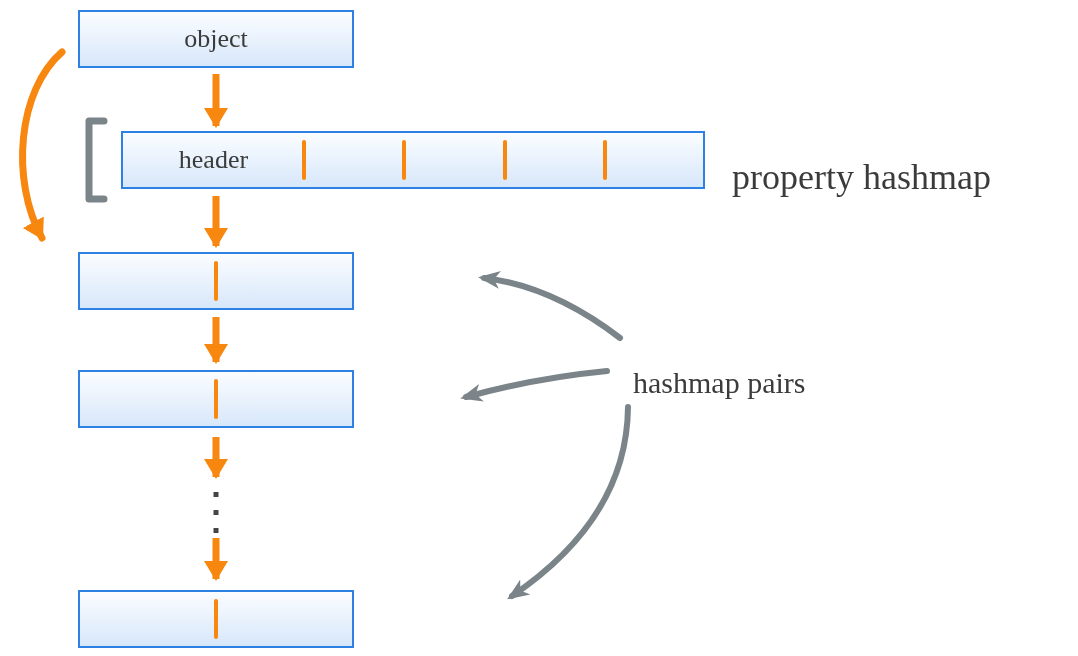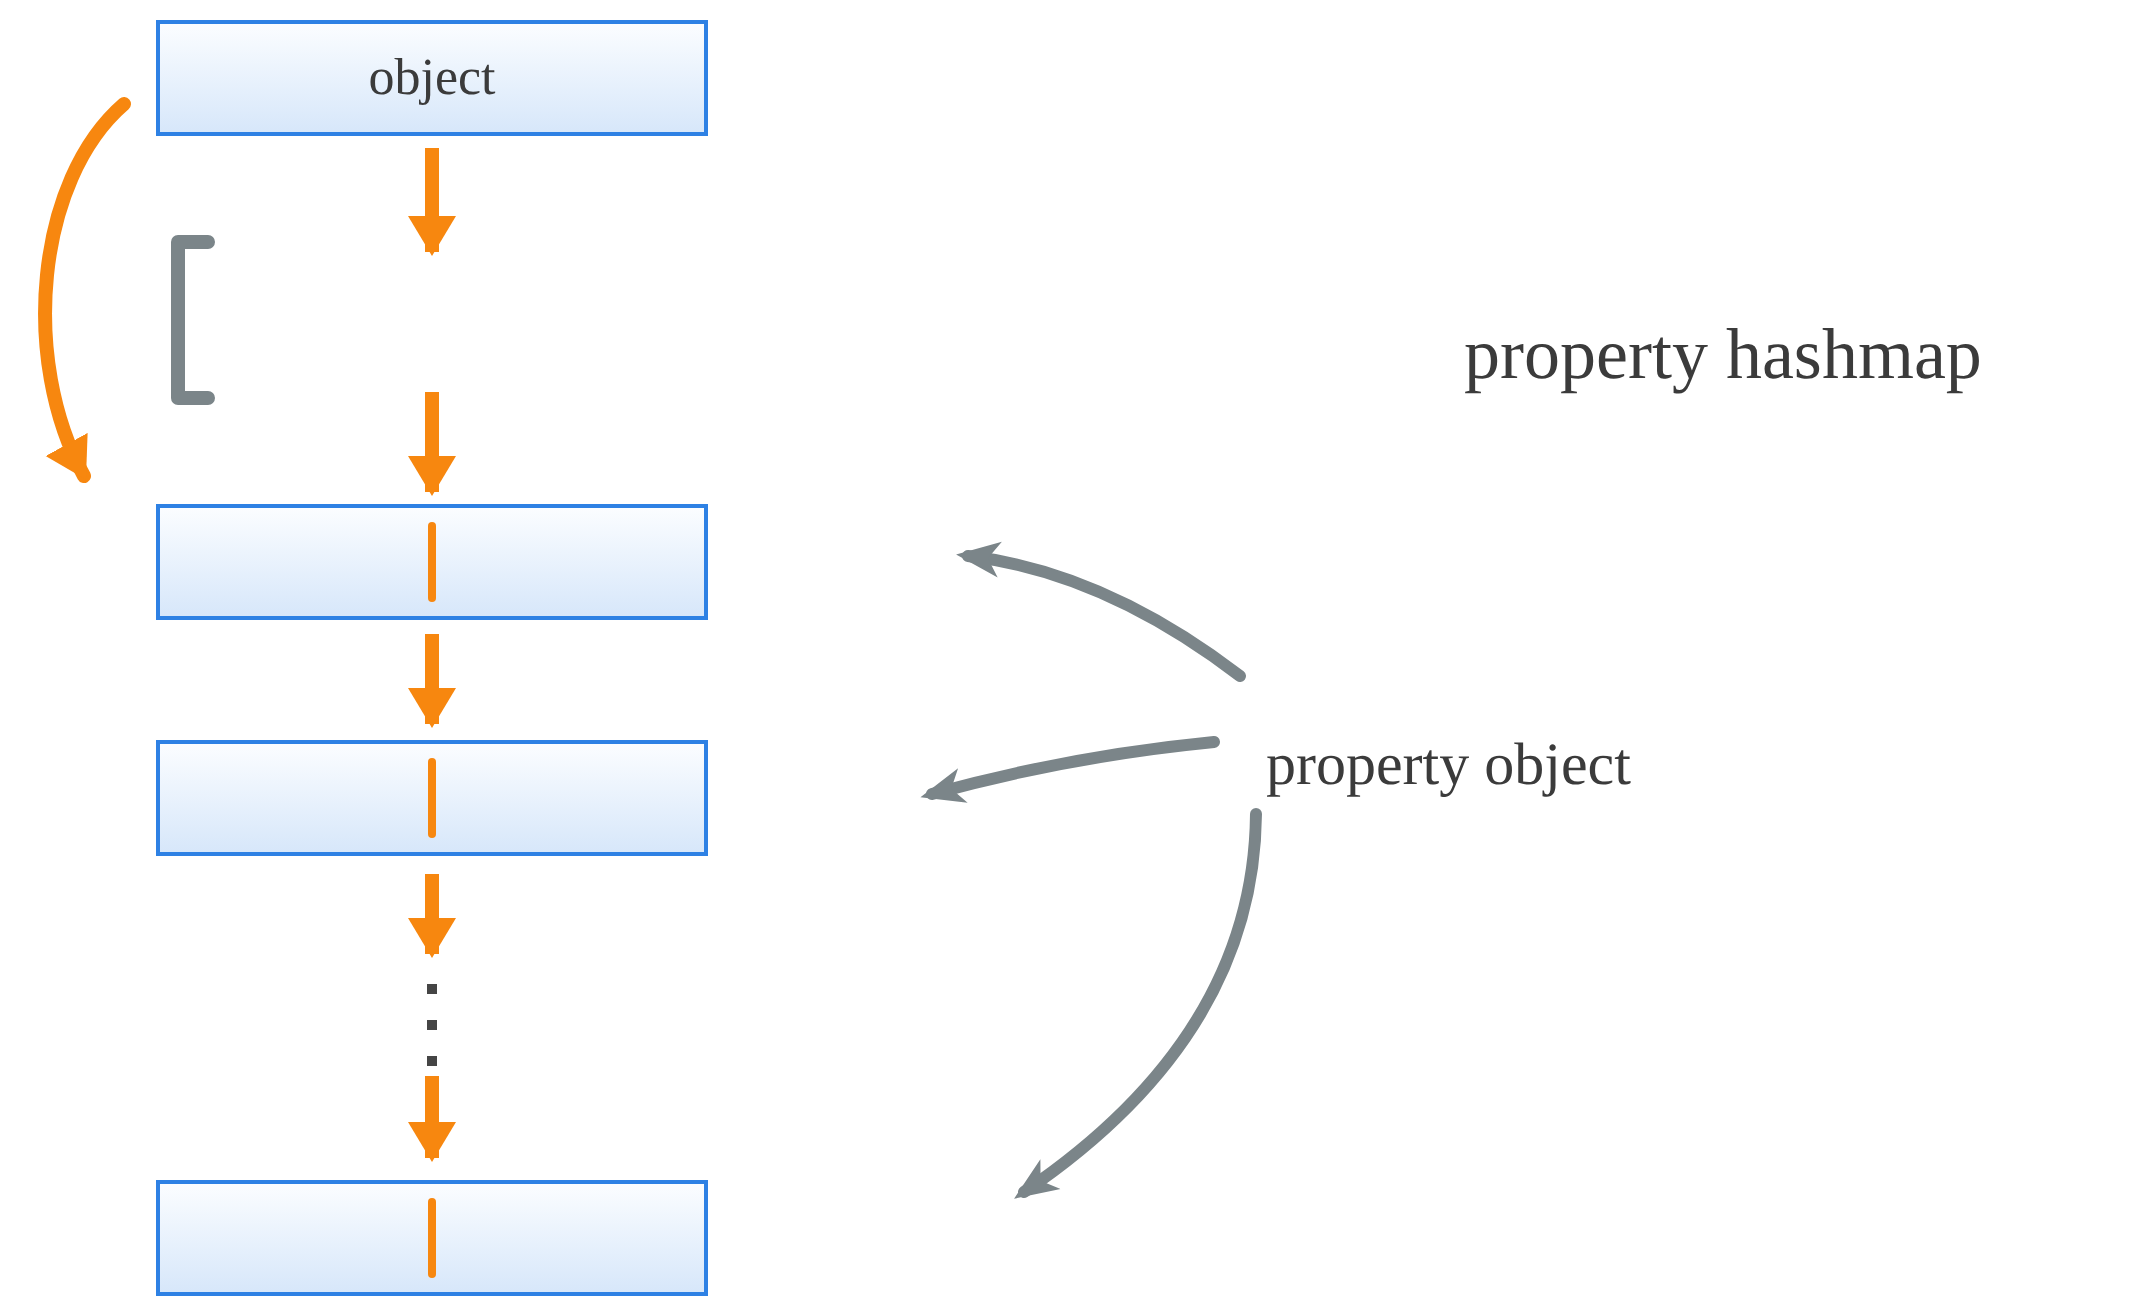--- a/index.html
+++ b/index.html
@@ -97,33 +97,40 @@
 
     <path class="gray-stroke" stroke-width="6" stroke-linecap="round" d="M 620,338 Q 552,286 484,278" marker-end="url(#grayHead)"></path>
     <path class="gray-stroke" stroke-width="6" stroke-linecap="round" d="M 607,371 Q 535,378 466,397" marker-end="url(#grayHead)"></path>
     <path class="gray-stroke" stroke-width="6" stroke-linecap="round" d="M 628,407 Q 627,518 512,596" marker-end="url(#grayHead)"></path>
   </svg>
 
   <div class="node object-box">
     <span class="node-label">object</span>
   </div>
 
+  <div class="node header-box">
+    <span class="cell-label">header</span>
+    <i class="divider" style="left:31.2%"></i>
+    <i class="divider" style="left:48.5%"></i>
+    <i class="divider" style="left:65.8%"></i>
+    <i class="divider" style="left:83.1%"></i>
+  </div>
 
   <div class="node pair-box pair-box-1">
     <i class="divider" style="left:50%"></i>
   </div>
   <div class="node pair-box pair-box-2">
     <i class="divider" style="left:50%"></i>
   </div>
   <div class="node pair-box pair-box-3">
     <i class="divider" style="left:50%"></i>
   </div>
 
   <div class="dots">
     <i></i>
     <i></i>
     <i></i>
   </div>
 
   <div class="annotation hashmap-annotation">property hashmap</div>
-  <div class="annotation pairs-annotation">property object</div>
+  <div class="annotation pairs-annotation">hashmap pairs</div>
 
 </div>
 
 </body></html>

